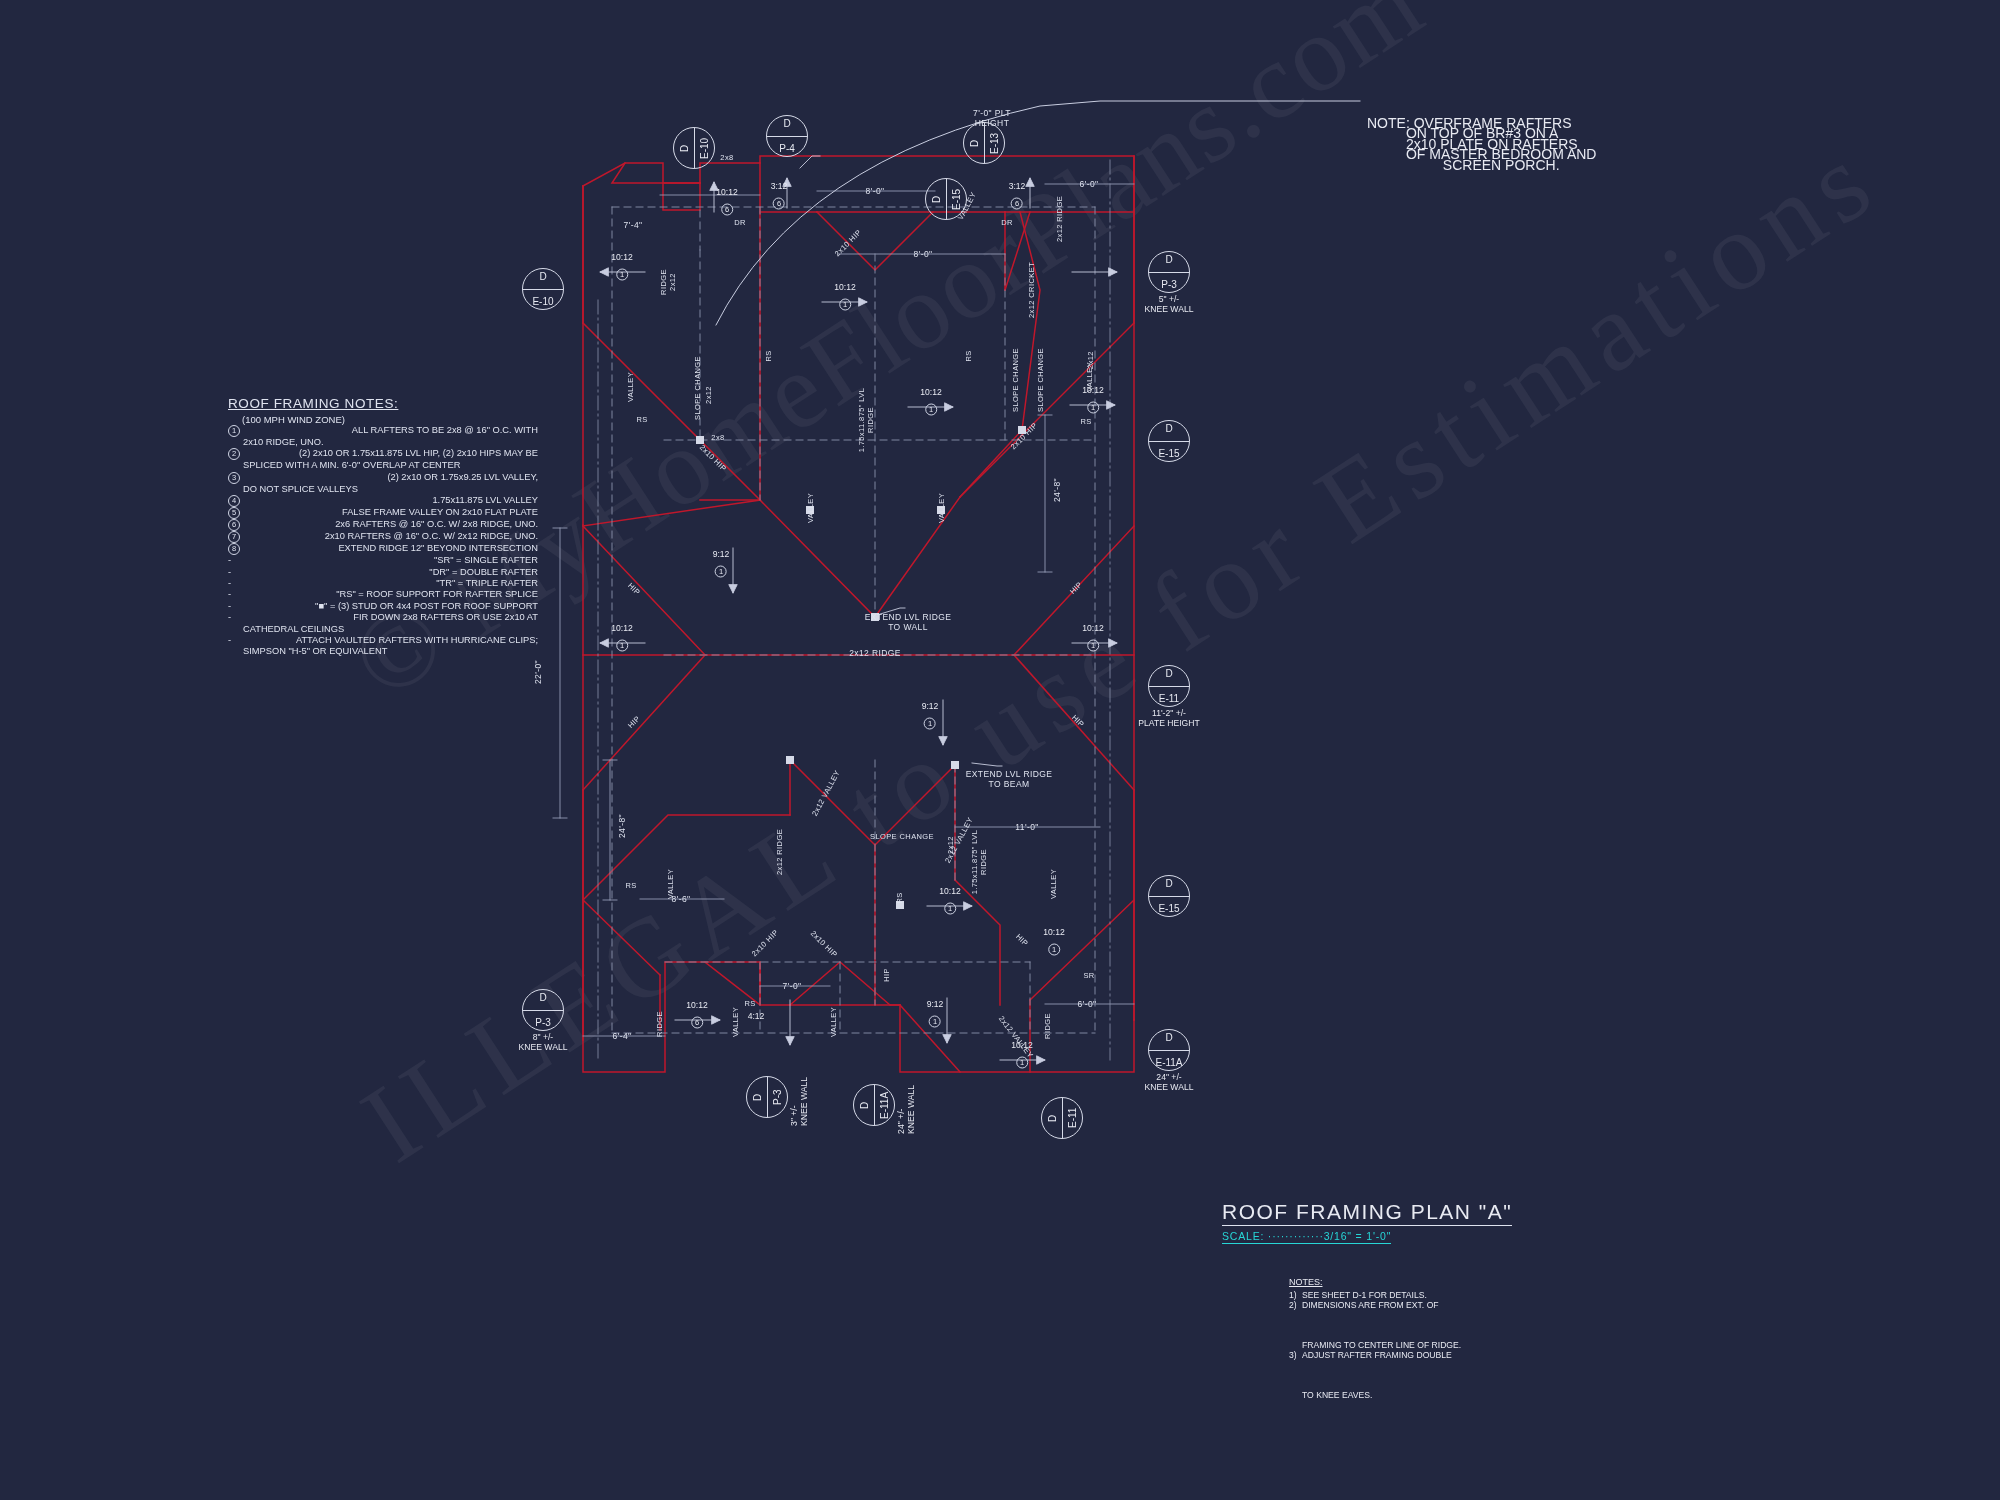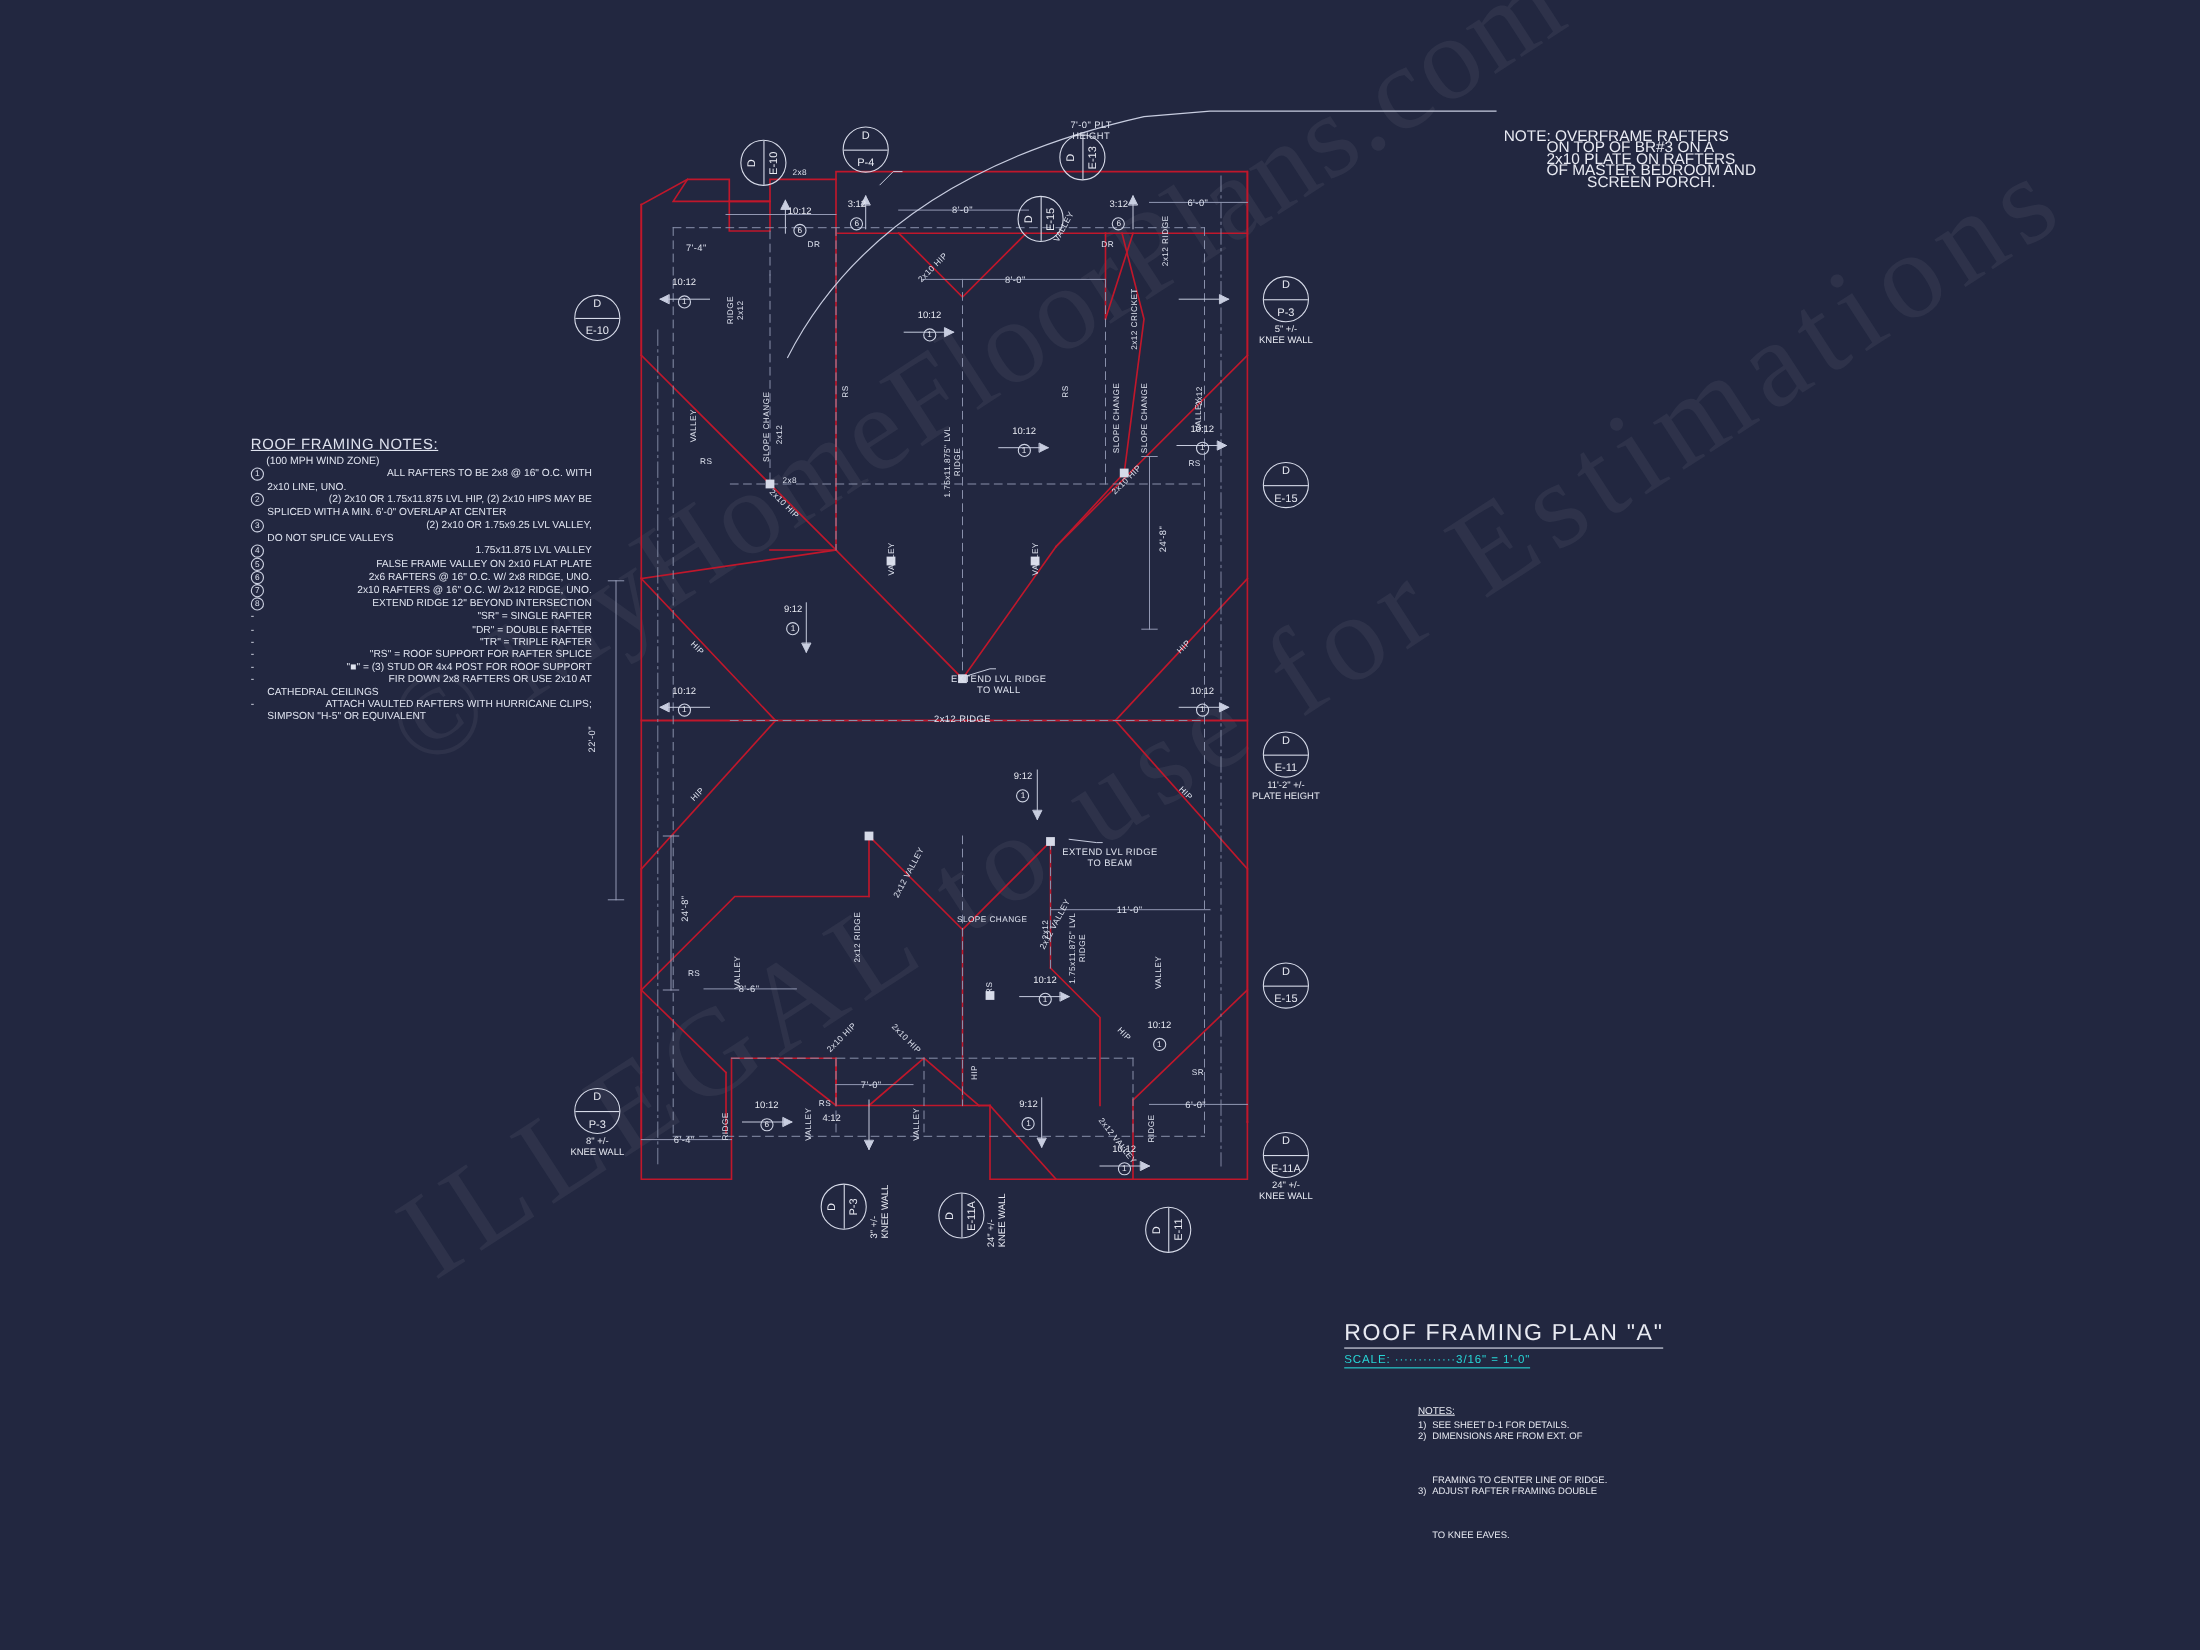--- a/index.html
+++ b/index.html
@@ -213,21 +213,21 @@
   </svg>
 
   <div id="notes">
     <div class="hd">ROOF FRAMING NOTES:</div>
     <div class="sub">(100 MPH WIND ZONE)</div>
     <div id="notes-numbered">
         <div class="row">
           <div class="num"><span class="circnum">1</span></div>
           <div class="txt">ALL RAFTERS TO BE 2x8 @ 16" O.C. WITH</div>
         </div>
-        <div class="cont">2x10 LINE, UNO.</div>
+        <div class="cont">2x10 RIDGE, UNO.</div>
         <div class="row">
           <div class="num"><span class="circnum">2</span></div>
           <div class="txt">(2) 2x10 OR 1.75x11.875 LVL HIP, (2) 2x10 HIPS MAY BE</div>
         </div>
         <div class="cont">SPLICED WITH A MIN. 6'-0" OVERLAP AT CENTER</div>
         <div class="row">
           <div class="num"><span class="circnum">3</span></div>
           <div class="txt">(2) 2x10 OR 1.75x9.25 LVL VALLEY,</div>
         </div>
         <div class="cont">DO NOT SPLICE VALLEYS</div>

